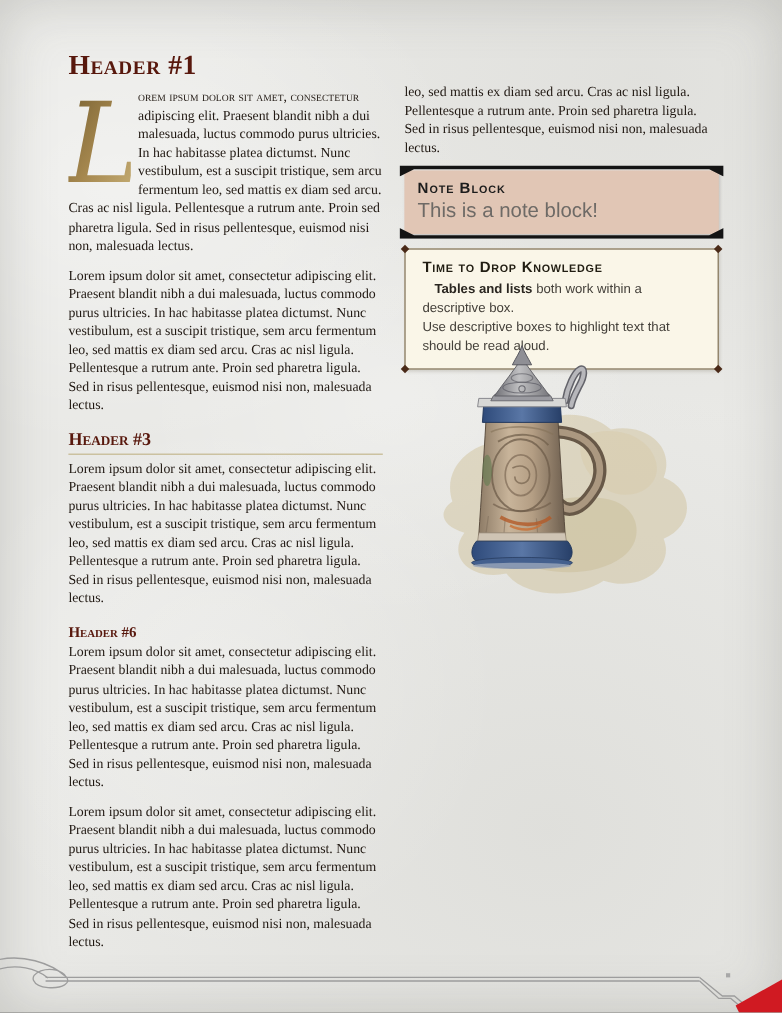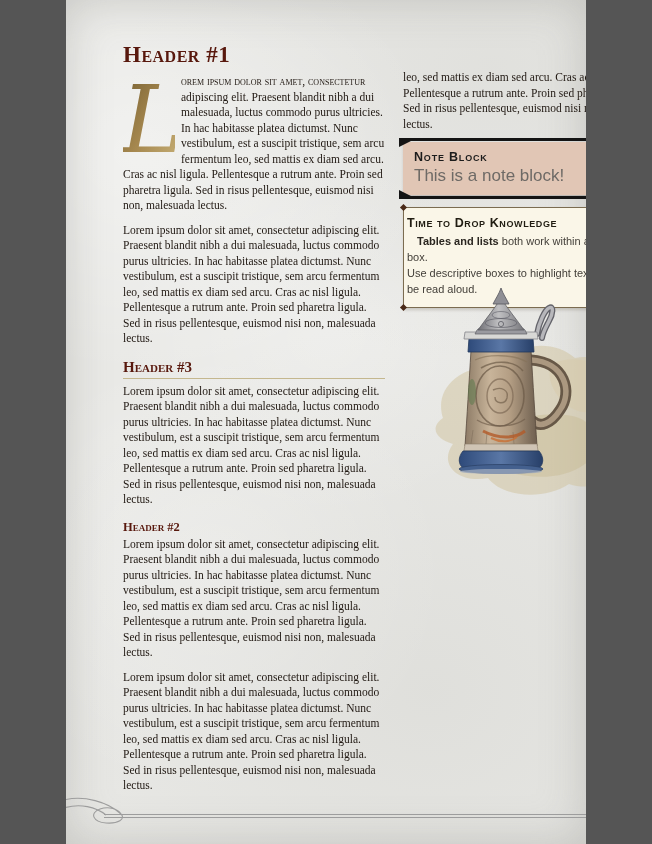--- a/index.html
+++ b/index.html
@@ -1,17 +1,17 @@
 <!DOCTYPE html>
 <html><head>
 <meta charset="utf-8">
 <style>
   html,body{margin:0;padding:0;background:#555;}
   .page{
-    position:relative;width:520px;height:844px;overflow:hidden;margin:0 auto;
+    position:relative;width:652px;height:844px;overflow:hidden;margin:0 auto;
     font-family:"Liberation Serif",serif;color:#201812;
     background:
       radial-gradient(ellipse 420px 320px at 15% 18%, rgba(255,255,255,.38), transparent 70%),
       radial-gradient(ellipse 520px 420px at 82% 8%, rgba(205,205,200,.30), transparent 70%),
       radial-gradient(ellipse 600px 520px at 70% 82%, rgba(198,198,192,.28), transparent 72%),
       radial-gradient(ellipse 340px 320px at 28% 68%, rgba(255,255,255,.32), transparent 70%),
       radial-gradient(ellipse 300px 260px at 50% 40%, rgba(255,255,255,.25), transparent 70%),
       #e9e9e6;
     box-shadow:inset 0 0 46px rgba(110,110,105,.28);
   }
@@ -38,21 +38,21 @@
               box-shadow:1px 2px 3px rgba(60,40,30,.25);}
   .note-bar{position:absolute;left:-4px;width:270px;height:9px;display:block;}
   .note-bar.top{top:-4px;}
   .note-bar.bottom{bottom:-4px;}
   .note-title{font-family:"Liberation Sans",sans-serif;font-variant:small-caps;font-weight:700;
               font-size:12.5px;letter-spacing:.8px;color:#1c1c1c;margin:0 0 2px;}
   .note-body{font-family:"Liberation Sans",sans-serif;font-size:17px;color:#6e6a66;margin:0;}
 
   
   .desc-box{position:relative;background:#faf6e8;border:1px solid #7b6c50;margin:4px 0 0;
-            padding:8px 3px 10px;box-shadow:1px 2px 3px rgba(60,50,30,.2);}
+            padding:8px 14px 10px;box-shadow:1px 2px 3px rgba(60,50,30,.2);}
   .desc-dot{position:absolute;width:5px;height:5px;background:#4a2a18;transform:rotate(45deg);}
   .desc-dot.tl{top:-3px;left:-3px;} .desc-dot.tr{top:-3px;right:-3px;}
   .desc-dot.bl{bottom:-3px;left:-3px;} .desc-dot.br{bottom:-3px;right:-3px;}
   .desc-title{font-family:"Liberation Sans",sans-serif;font-variant:small-caps;font-weight:700;
               font-size:12.5px;letter-spacing:.6px;color:#211d12;margin:0 0 3px;}
   .desc-line{font-family:"Liberation Sans",sans-serif;font-size:11px;line-height:16px;
              color:#44403a;margin:0;}
   .desc-line.indent{text-indent:10px;}
   .desc-line b{color:#2a2620;}
 
@@ -78,21 +78,21 @@
         </defs>
         <text x="-2" y="78" font-family="DejaVu Serif, serif" font-style="italic" font-size="100" fill="url(#goldgrad)">L</text>
       </svg><span class="lead-caps">orem ipsum dolor sit amet, consectetur</span><span> adipiscing elit. Praesent blandit nibh a dui malesuada, luctus commodo purus ultricies. In hac habitasse platea dictumst. Nunc vestibulum, est a suscipit tristique, sem arcu fermentum leo, sed mattis ex diam sed arcu. Cras ac nisl ligula. Pellentesque a rutrum ante. Proin sed pharetra ligula. Sed in risus pellentesque, euismod nisi non, malesuada lectus.</span>
     </p>
 
     <p class="body">Lorem ipsum dolor sit amet, consectetur adipiscing elit. Praesent blandit nibh a dui malesuada, luctus commodo purus ultricies. In hac habitasse platea dictumst. Nunc vestibulum, est a suscipit tristique, sem arcu fermentum leo, sed mattis ex diam sed arcu. Cras ac nisl ligula. Pellentesque a rutrum ante. Proin sed pharetra ligula. Sed in risus pellentesque, euismod nisi non, malesuada lectus.</p>
 
     <h3>Header #3</h3>
     <p class="body">Lorem ipsum dolor sit amet, consectetur adipiscing elit. Praesent blandit nibh a dui malesuada, luctus commodo purus ultricies. In hac habitasse platea dictumst. Nunc vestibulum, est a suscipit tristique, sem arcu fermentum leo, sed mattis ex diam sed arcu. Cras ac nisl ligula. Pellentesque a rutrum ante. Proin sed pharetra ligula. Sed in risus pellentesque, euismod nisi non, malesuada lectus.</p>
 
-    <h4>Header #2</h4>
+    <h4>Header #6</h4>
     <p class="body">Lorem ipsum dolor sit amet, consectetur adipiscing elit. Praesent blandit nibh a dui malesuada, luctus commodo purus ultricies. In hac habitasse platea dictumst. Nunc vestibulum, est a suscipit tristique, sem arcu fermentum leo, sed mattis ex diam sed arcu. Cras ac nisl ligula. Pellentesque a rutrum ante. Proin sed pharetra ligula. Sed in risus pellentesque, euismod nisi non, malesuada lectus.</p>
 
     <p class="body">Lorem ipsum dolor sit amet, consectetur adipiscing elit. Praesent blandit nibh a dui malesuada, luctus commodo purus ultricies. In hac habitasse platea dictumst. Nunc vestibulum, est a suscipit tristique, sem arcu fermentum leo, sed mattis ex diam sed arcu. Cras ac nisl ligula. Pellentesque a rutrum ante. Proin sed pharetra ligula. Sed in risus pellentesque, euismod nisi non, malesuada lectus.</p>
 
   </div>
 
   <div class="col col-right">
     <p class="body continuation">leo, sed mattis ex diam sed arcu. Cras ac nisl ligula. Pellentesque a rutrum ante. Proin sed pharetra ligula. Sed in risus pellentesque, euismod nisi non, malesuada lectus.</p>
 
     <div class="note-block">

